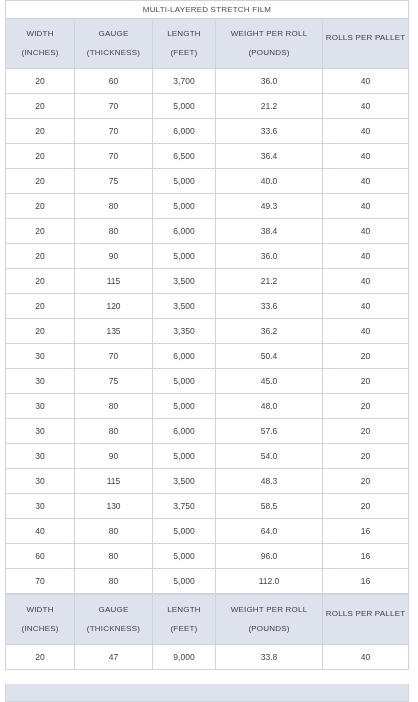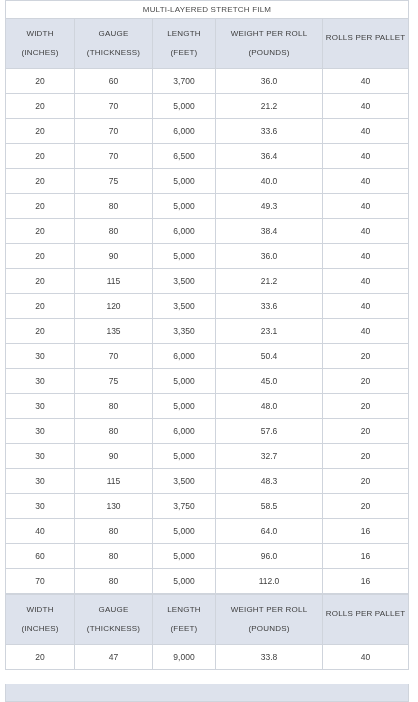--- a/index.html
+++ b/index.html
@@ -187,21 +187,21 @@
             <td>20</td>
             <td>120</td>
             <td>3,500</td>
             <td>33.6</td>
             <td>40</td>
           </tr>
           <tr class="data-row">
             <td>20</td>
             <td>135</td>
             <td>3,350</td>
-            <td>23.1</td>
+            <td>36.2</td>
             <td>40</td>
           </tr>
           <tr class="data-row">
             <td>30</td>
             <td>70</td>
             <td>6,000</td>
             <td>50.4</td>
             <td>20</td>
           </tr>
           <tr class="data-row">
@@ -222,21 +222,21 @@
             <td>30</td>
             <td>80</td>
             <td>6,000</td>
             <td>57.6</td>
             <td>20</td>
           </tr>
           <tr class="data-row">
             <td>30</td>
             <td>90</td>
             <td>5,000</td>
-            <td>32.7</td>
+            <td>54.0</td>
             <td>20</td>
           </tr>
           <tr class="data-row">
             <td>30</td>
             <td>115</td>
             <td>3,500</td>
             <td>48.3</td>
             <td>20</td>
           </tr>
           <tr class="data-row">

